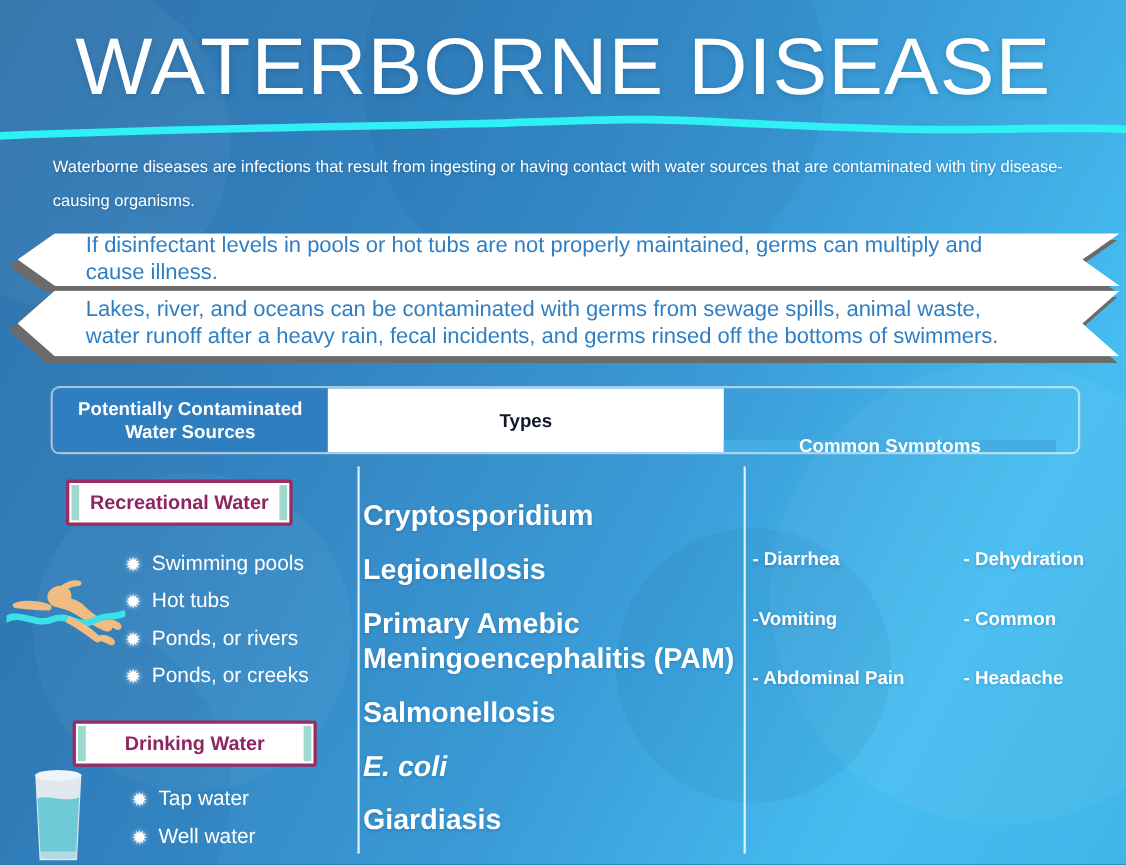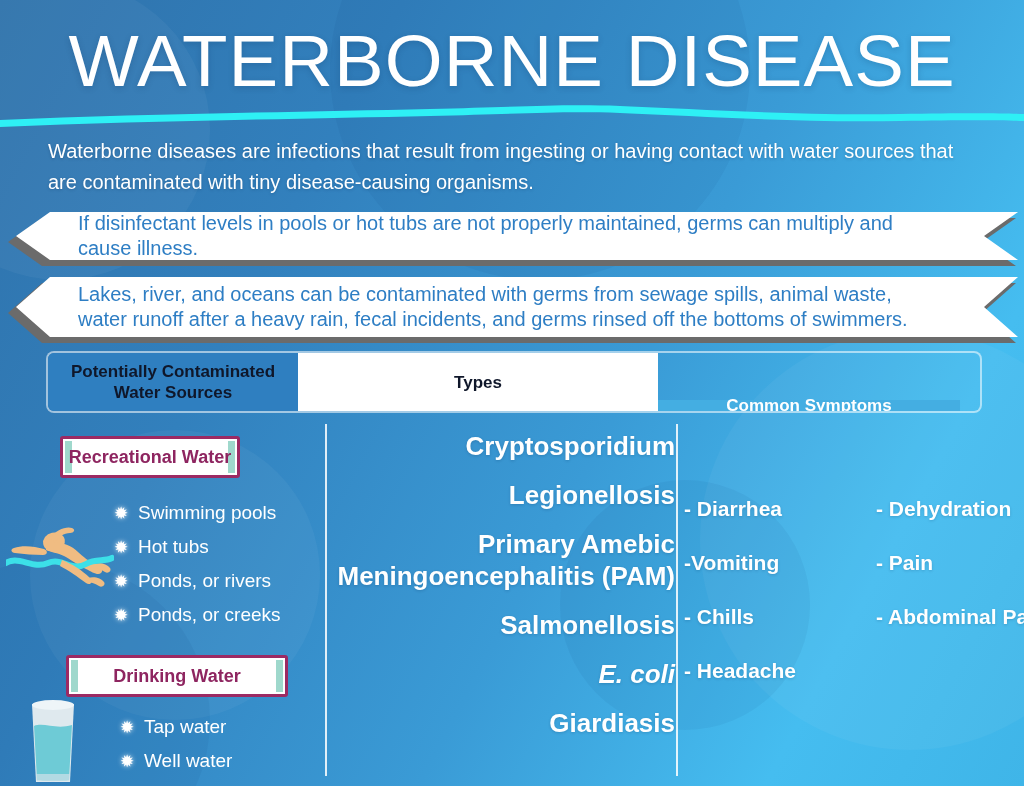--- a/index.html
+++ b/index.html
@@ -49,21 +49,21 @@
     left: 0;
     width: 1024px;
     height: 30px;
   }
   .intro {
     position: absolute;
     top: 136px;
     left: 48px;
     width: 930px;
     color: #ffffff;
-    font-size: 20px;
+    font-size: 15px;
     line-height: 31px;
     font-weight: 400;
     text-shadow: 0 1px 3px rgba(0,40,80,0.25);
   }
 
   
   .banner {
     position: absolute;
     left: 8px;
     width: 1008px;
@@ -90,21 +90,21 @@
     font-size: 20px;
     line-height: 25px;
     font-weight: 400;
     padding: 0 70px;
     box-sizing: border-box;
     display: flex;
     align-items: center;
     height: 100%;
   }
   #banner1 { top: 212px; height: 48px; }
-  #banner2 { top: 277px; height: 60px; }
+  #banner2 { top: 264px; height: 60px; }
   #banner2 .btext { align-items: center; }
 
   
   .table-head {
     position: absolute;
     top: 353px;
     left: 48px;
     width: 932px;
     height: 58px;
     display: flex;
@@ -116,21 +116,21 @@
     display: flex;
     align-items: center;
     justify-content: center;
     text-align: center;
     font-weight: bold;
     font-size: 17px;
     line-height: 21px;
     box-sizing: border-box;
     padding: 2px 6px;
   }
-  .th-1 { width: 250px; background: #2f7fc0; color: #0f172a; }
+  .th-1 { width: 250px; background: #2f7fc0; color: #ffffff; }
   .th-2 { width: 360px; background: #ffffff; color: #0f172a; }
   .th-3 { width: 302px; background: #44aee2; color: #ffffff; margin-top: 47px; }
 
   
   .vdiv {
     position: absolute;
     width: 2px;
     background: rgba(255,255,255,0.85);
   }
   #vdiv1 { left: 325px; top: 424px; height: 352px; }
@@ -158,21 +158,21 @@
   }
   .cat-box::before { left: 2px; }
   .cat-box::after { right: 2px; }
   .cat-box span {
     position: relative;
     z-index: 2;
     color: #8e2560;
     font-weight: bold;
     font-size: 18px;
   }
-  #cat-rec { left: 60px; top: 436px; width: 180px; align-items: center; }
+  #cat-rec { left: 60px; top: 436px; width: 206px; align-items: center; }
   #cat-drink { left: 66px; top: 655px; width: 222px; }
 
   .srclist {
     position: absolute;
     color: #ffffff;
     font-size: 19px;
     line-height: 34px;
   }
   #list-rec { left: 112px; top: 496px; }
   #list-drink { left: 118px; top: 710px; }
@@ -189,23 +189,23 @@
   }
 
   
   .icon-swimmer { position: absolute; left: 6px; top: 512px; width: 108px; height: 84px; }
   .icon-glass   { position: absolute; left: 26px; top: 700px; width: 54px; height: 86px; }
 
   
   .types {
     position: absolute;
     left: 330px;
-    top: 430px;
+    top: 452px;
     width: 345px;
-    text-align: right;
+    text-align: left;
     color: #ffffff;
   }
   .type {
     font-weight: bold;
     font-size: 26px;
     line-height: 32px;
     margin-bottom: 17px;
     text-shadow: 0 1px 3px rgba(0,40,80,0.20);
   }
   .type.italic { font-style: italic; }
@@ -214,21 +214,21 @@
   .symptoms {
     position: absolute;
     left: 684px;
     top: 496px;
     width: 340px;
     display: grid;
     grid-template-columns: 192px 148px;
     row-gap: 28px;
     color: #ffffff;
     font-weight: bold;
-    font-size: 21px;
+    font-size: 17px;
     line-height: 26px;
   }
   .symptom { white-space: nowrap; text-shadow: 0 1px 3px rgba(0,40,80,0.20); }
 </style>
 </head>
 <body>
 
 <div id="page">
 
   <div class="bgcircle" style="left:-90px;  top:-20px;  width:300px; height:300px;"></div>
@@ -335,19 +335,18 @@
     <div class="type">Primary Amebic Meningoencephalitis (PAM)</div>
     <div class="type">Salmonellosis</div>
     <div class="type italic">E. coli</div>
     <div class="type">Giardiasis</div>
   </div>
 
   <div class="symptoms">
     <div class="symptom">- Diarrhea</div>
     <div class="symptom">- Dehydration</div>
     <div class="symptom">-Vomiting</div>
-    <div class="symptom">- Pain</div>
-    <div class="symptom">- Chills</div>
+    <div class="symptom">- Common</div>
     <div class="symptom">- Abdominal Pain</div>
     <div class="symptom">- Headache</div>
   </div>
 
 </div>
 
 </body></html>

